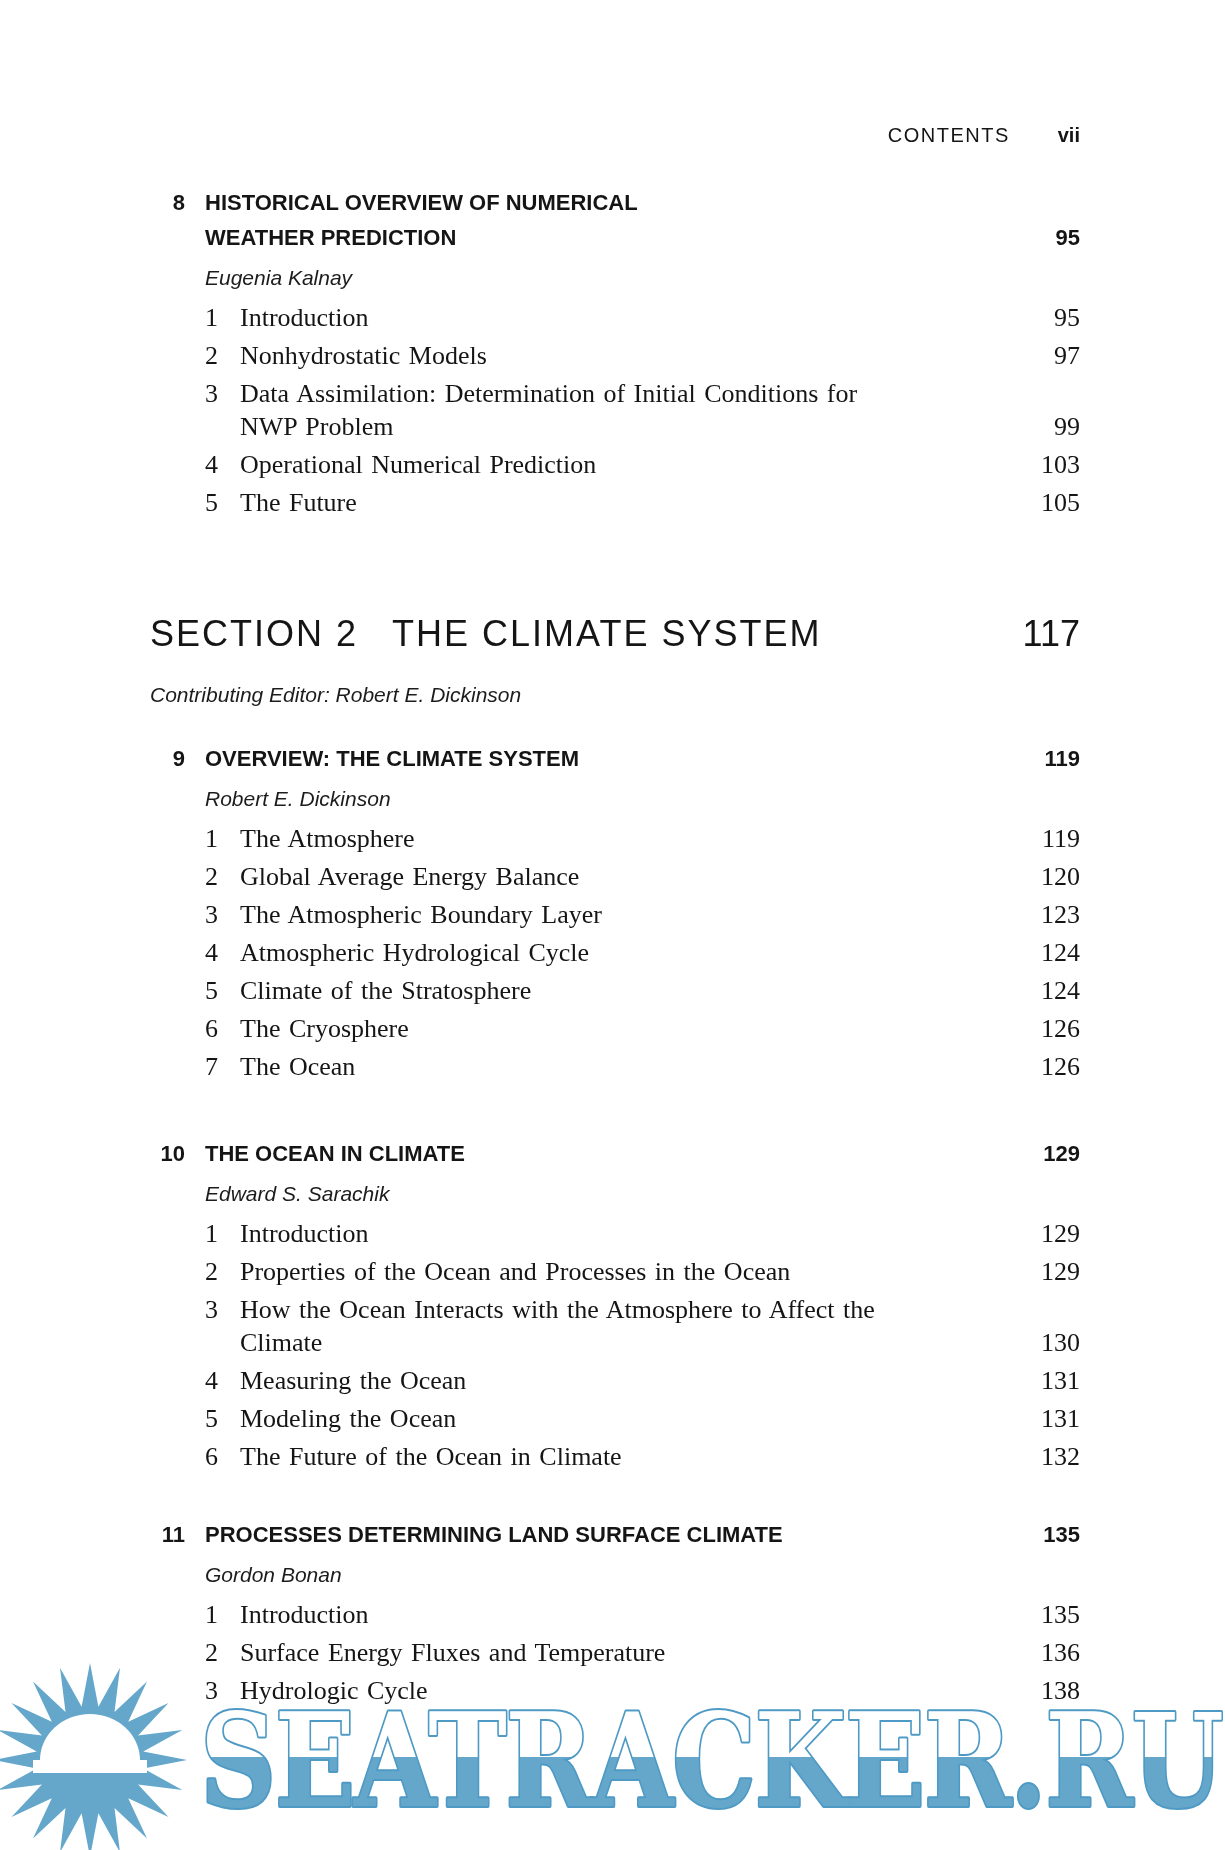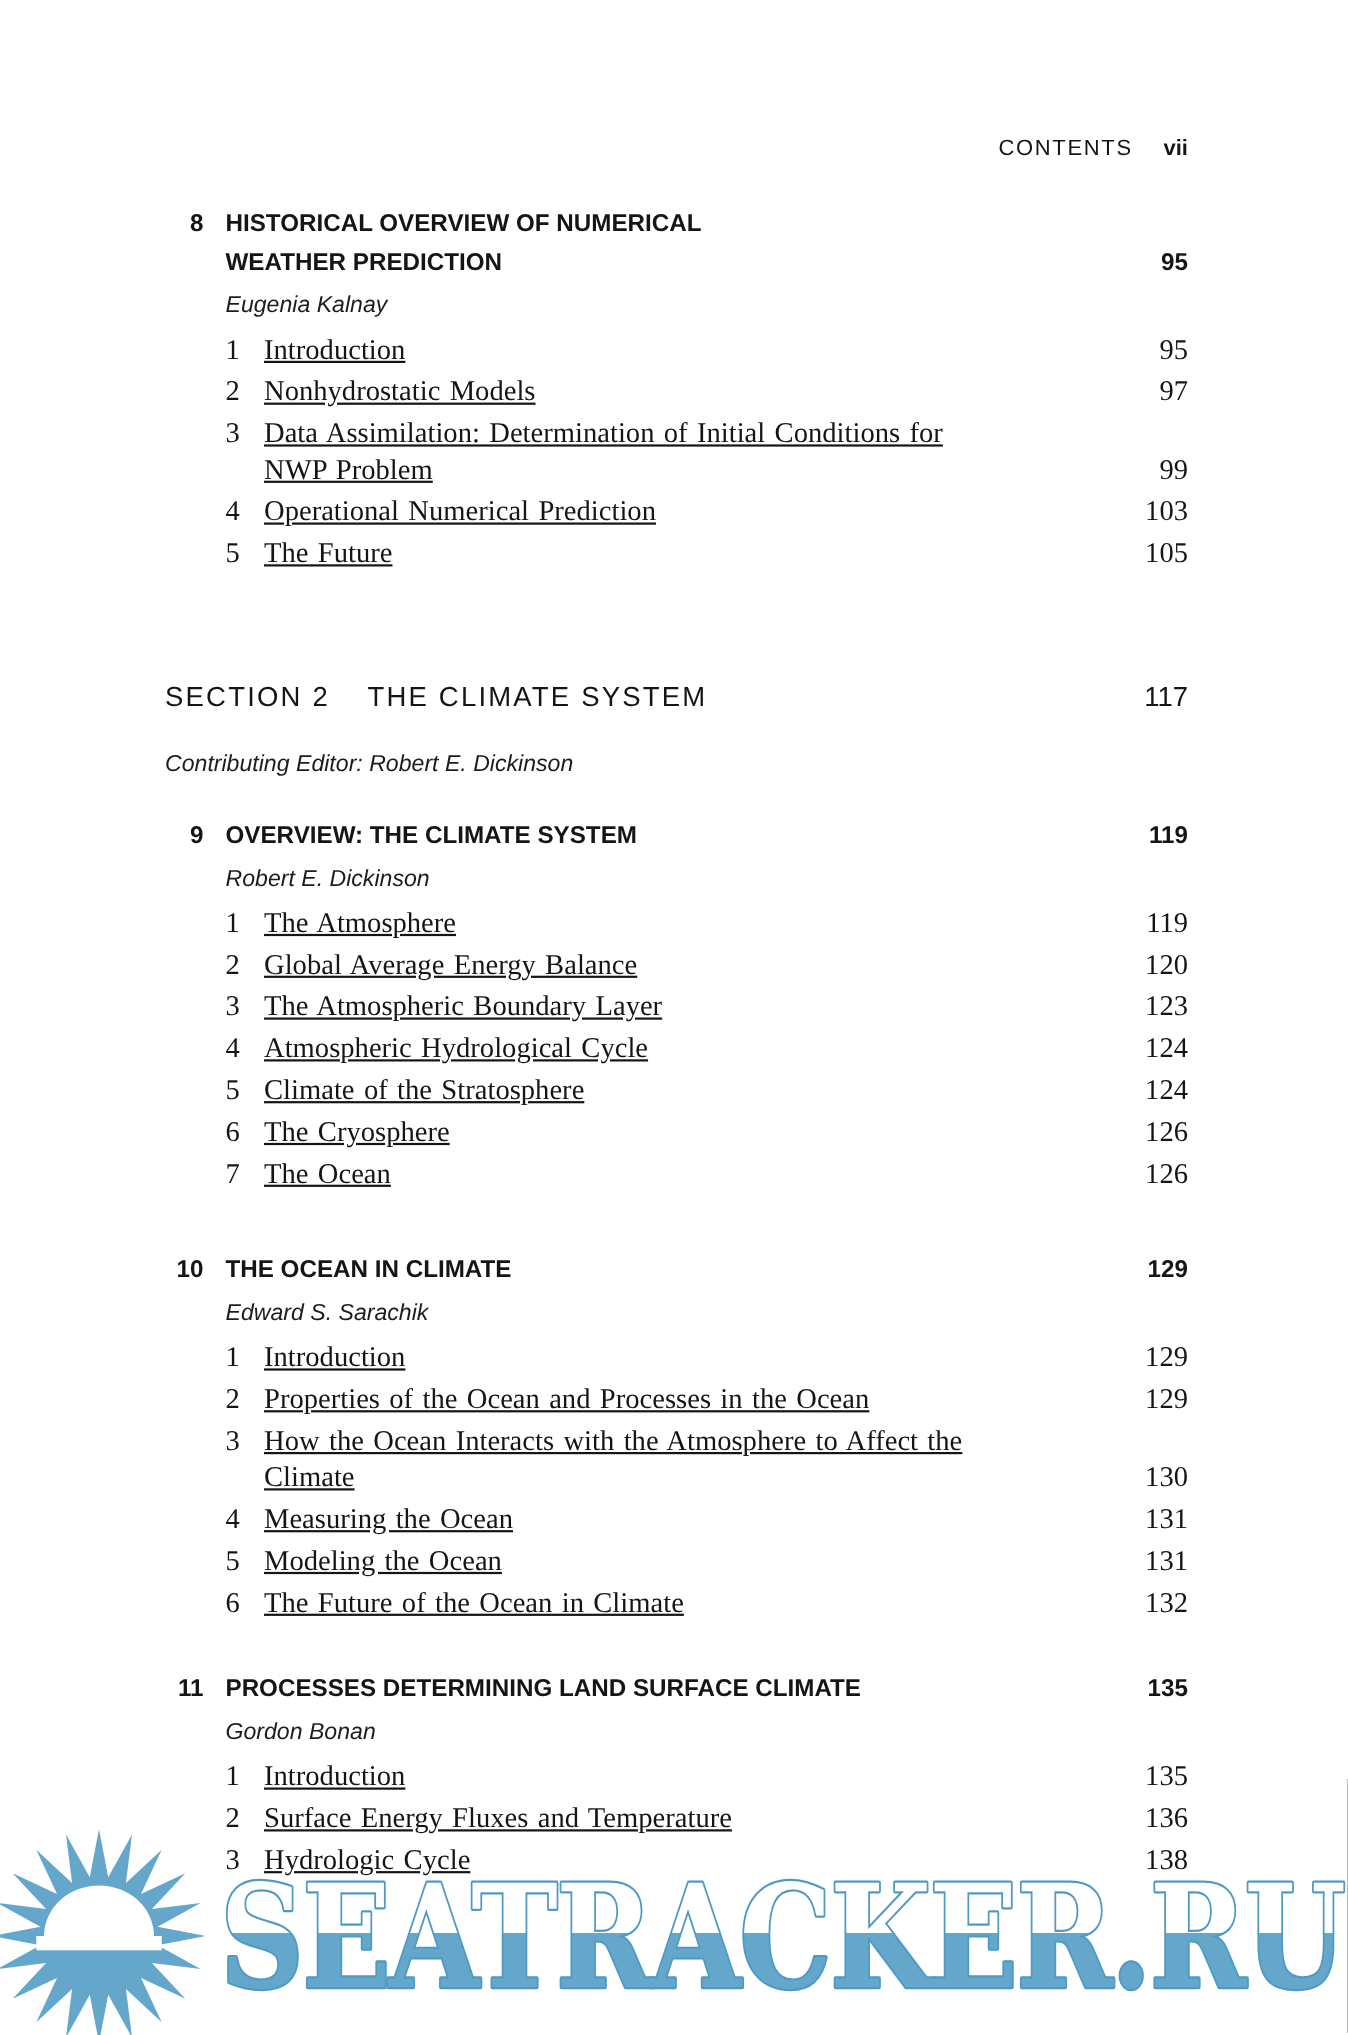--- a/index.html
+++ b/index.html
@@ -4,21 +4,21 @@
 <style>
   html,body{margin:0;padding:0;background:#888;}
   .page{
     position:relative;width:1225px;height:1850px;margin:0 auto;
     background:#ffffff;overflow:hidden;color:#151515;
     font-family:"Liberation Serif",serif;
   }
   
   .hdr{
     position:absolute;top:124px;left:0;width:1080px;
-    display:flex;justify-content:flex-end;align-items:baseline;gap:28px;
+    display:flex;justify-content:flex-end;align-items:baseline;gap:48px;
     font-family:"Liberation Sans",sans-serif;
   }
   .hdr-label{font-size:20px;letter-spacing:1.5px;}
   .hdr-page{font-size:20px;font-weight:bold;}
 
   
   .chapter{position:absolute;left:150px;width:930px;}
   .chap-head{
     display:flex;align-items:flex-end;
     font-family:"Liberation Sans",sans-serif;font-weight:bold;
@@ -32,27 +32,27 @@
     margin-left:55px;margin-top:8px;
     font-family:"Liberation Sans",sans-serif;font-style:italic;
     font-size:21px;line-height:29px;color:#1c1c1c;
   }
   .items{margin-left:55px;margin-top:9px;}
   .item{
     display:flex;align-items:flex-end;
     font-size:26px;line-height:33px;margin-bottom:5px;word-spacing:2px;
   }
   .inum{width:35px;align-self:flex-start;}
-  .itext{flex:1;padding-right:24px;text-decoration:underline;}
+  .itext{flex:1;padding-right:24px;}
   .l{display:block;}
   .ipage{white-space:nowrap;word-spacing:0;}
 
   
   .section{position:absolute;left:150px;width:930px;top:612px;font-family:"Liberation Sans",sans-serif;}
-  .sec-head{display:flex;align-items:baseline;font-size:25px;line-height:44px;letter-spacing:2px;}
+  .sec-head{display:flex;align-items:baseline;font-size:36px;line-height:44px;letter-spacing:2px;}
   .sec-title{margin-left:34px;}
   .sec-page{margin-left:auto;letter-spacing:0;}
   .sec-editor{font-style:italic;font-size:21px;line-height:30px;margin-top:24px;letter-spacing:0;color:#1c1c1c;}
 
   
   .wm{position:absolute;left:0;top:0;width:1225px;height:1850px;pointer-events:none;}
 
   .c0{top:185px;}
   .c1{top:741px;}
   .c2{top:1136px;}

